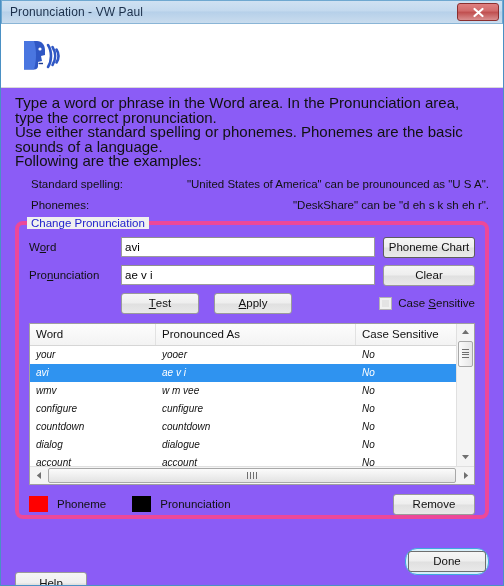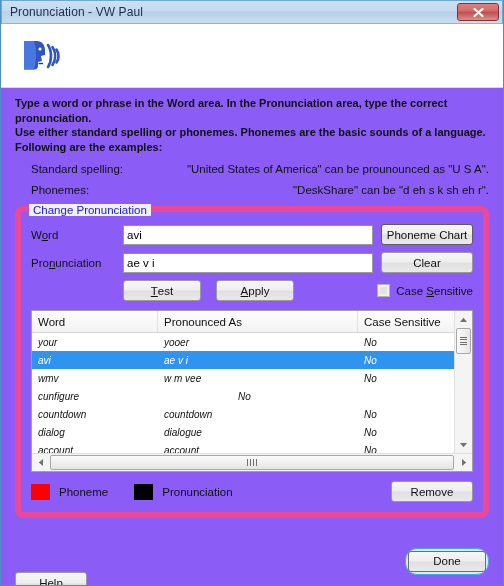--- a/index.html
+++ b/index.html
@@ -74,41 +74,40 @@
     font-size: 17px;
     color: #13294b;
     margin-left: 16px;
     white-space: nowrap;
   }
   
   .body {
     padding: 8px 14px 0 14px;
   }
   .intro {
-    font-size: 11px;
+    font-size: 15px;
     color: #111111;
     line-height: 14.5px;
-    font-weight: bold;
   }
   .example-row {
     display: flex;
     font-size: 11.5px;
     color: #111111;
     margin-top: 9px;
     padding-left: 16px;
     justify-content: space-between;
   }
   .example-label { width: 110px; flex: none; }
   
   .groupbox {
     position: relative;
     margin-top: 10px;
-    border: 6px solid #ec4899;
+    border: 4px solid #ec4899;
     border-radius: 8px;
-    padding: 12px 10px 10px 10px;
+    padding: 12px 10px 0 10px;
   }
   .group-legend {
     position: absolute;
     top: -8px;
     left: 8px;
     background: #f0f0f0;
     padding: 0 4px;
     font-size: 11.5px;
     color: #2222cc;
   }
@@ -406,20 +405,21 @@
                 <div class="td c1">avi</div>
                 <div class="td c2">ae v i</div>
                 <div class="td c3">No</div>
               </div>
               <div class="row">
                 <div class="td c1">wmv</div>
                 <div class="td c2">w m vee</div>
                 <div class="td c3">No</div>
               </div>
               <div class="row">
+                <div class="td c1">configure</div>
                 <div class="td c2">cunfigure</div>
                 <div class="td c3">No</div>
               </div>
               <div class="row">
                 <div class="td c1">countdown</div>
                 <div class="td c2">countdown</div>
                 <div class="td c3">No</div>
               </div>
               <div class="row">
                 <div class="td c1">dialog</div>

